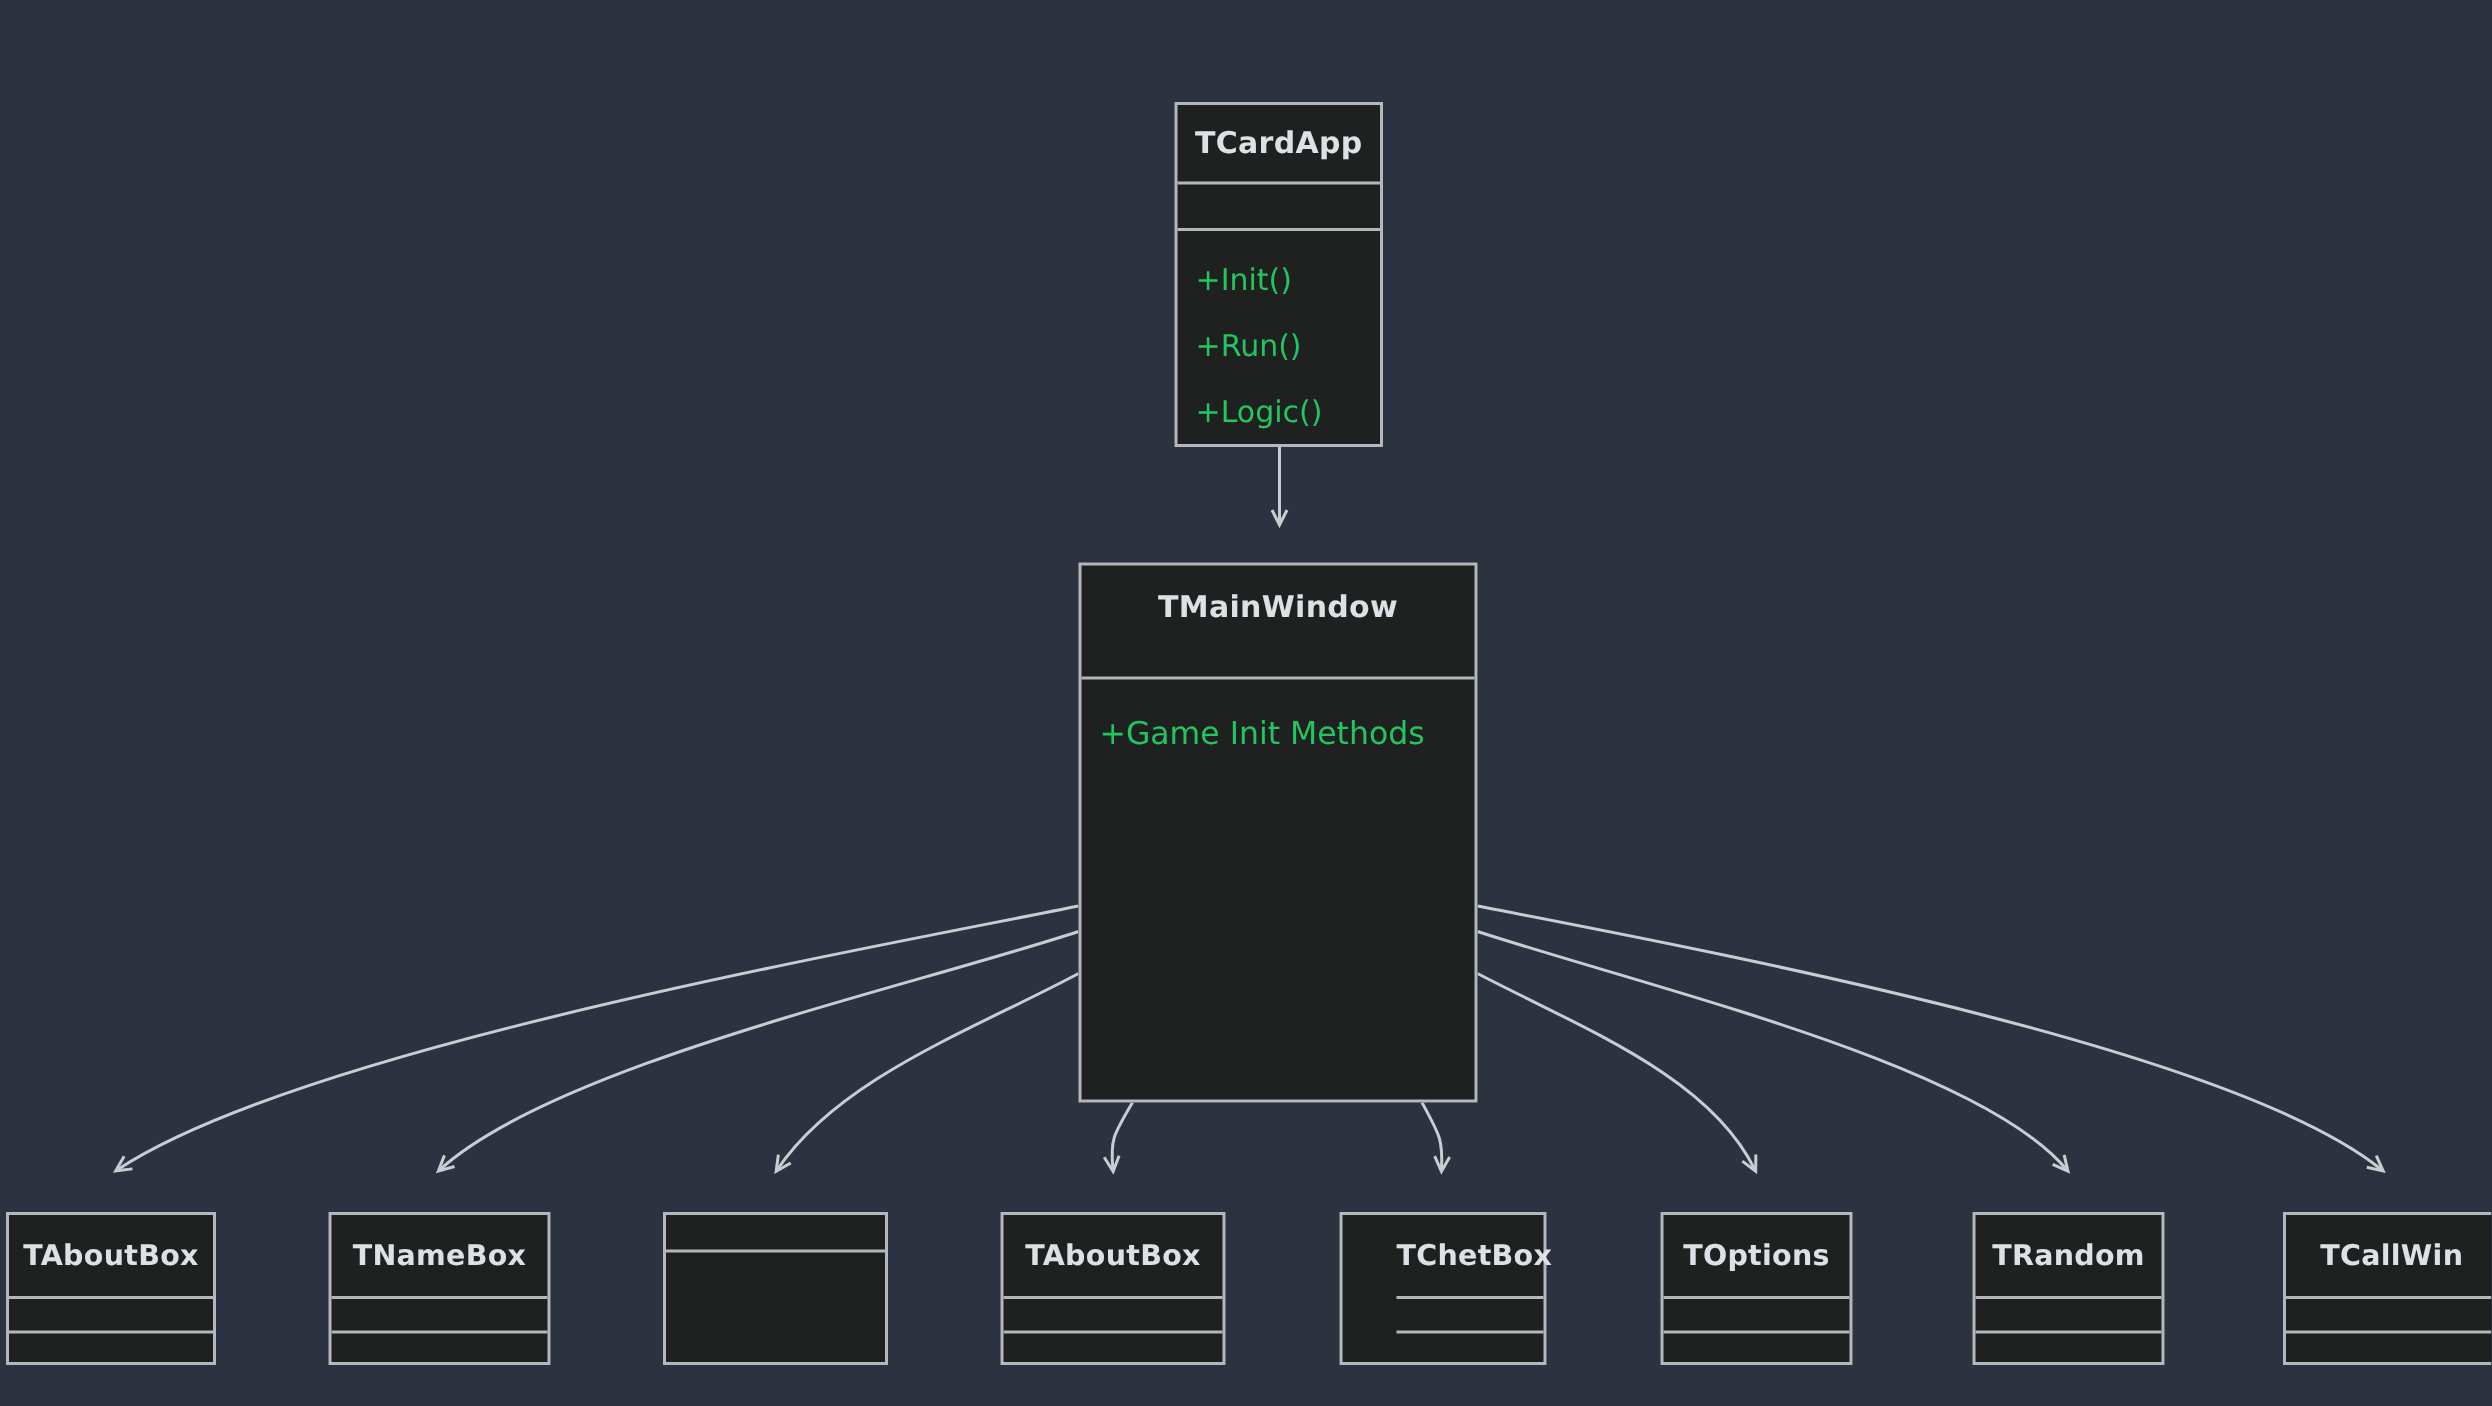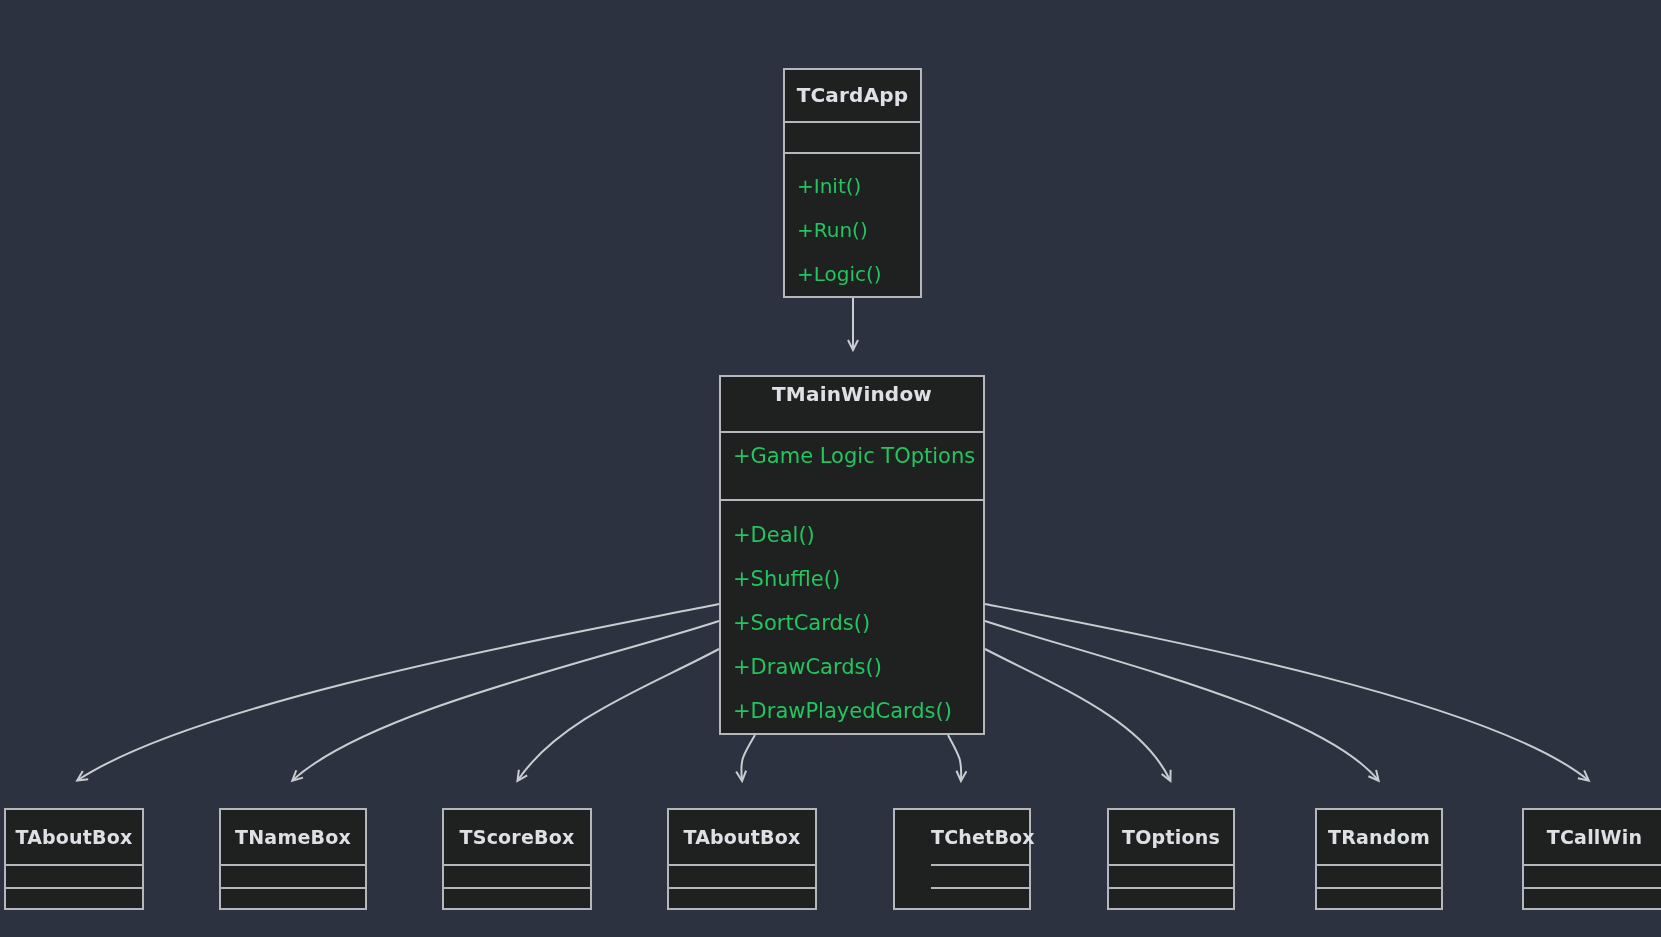--- a/index.html
+++ b/index.html
@@ -124,51 +124,41 @@
       <div class="member">+Run()</div>
       <div class="member">+Logic()</div>
     </div>
   </div>
 
   <div class="uml-class" id="cls-tmainwindow">
     <div class="compartment c-title">
       <div class="class-title">TMainWindow</div>
     </div>
     <div class="compartment c-attrs">
-      <div class="member">+Game Logic TOptions</div>
-    </div>
-    <div class="compartment c-methods">
-      <div class="member">+Deal()</div>
-      <div class="member">+Shuffle()</div>
-      <div class="member">+SortCards()</div>
-      <div class="member">+DrawCards()</div>
-      <div class="member">+DrawPlayedCards()</div>
+      <div class="member">+Game Init Methods</div>
     </div>
   </div>
 
   <div class="uml-class leaf" id="cls-tprobwin" style="left:4px; width:140px;">
     <div class="compartment c-title">
       <div class="class-title">TAboutBox</div>
     </div>
     <div class="compartment c-attrs"></div>
     <div class="compartment c-methods"></div>
   </div>
 
   <div class="uml-class leaf" id="cls-tnamebox" style="left:219px; width:148px;">
     <div class="compartment c-title">
       <div class="class-title">TNameBox</div>
     </div>
     <div class="compartment c-attrs"></div>
     <div class="compartment c-methods"></div>
   </div>
 
   <div class="uml-class leaf" id="cls-tscorebox" style="left:442px; width:150px;">
-    <div class="compartment c-title">
-      <div class="class-title">TScoreBox</div>
-    </div>
     <div class="compartment c-attrs"></div>
     <div class="compartment c-methods"></div>
   </div>
 
   <div class="uml-class leaf" id="cls-taboutbox" style="left:667px; width:150px;">
     <div class="compartment c-title">
       <div class="class-title">TAboutBox</div>
     </div>
     <div class="compartment c-attrs"></div>
     <div class="compartment c-methods"></div>

